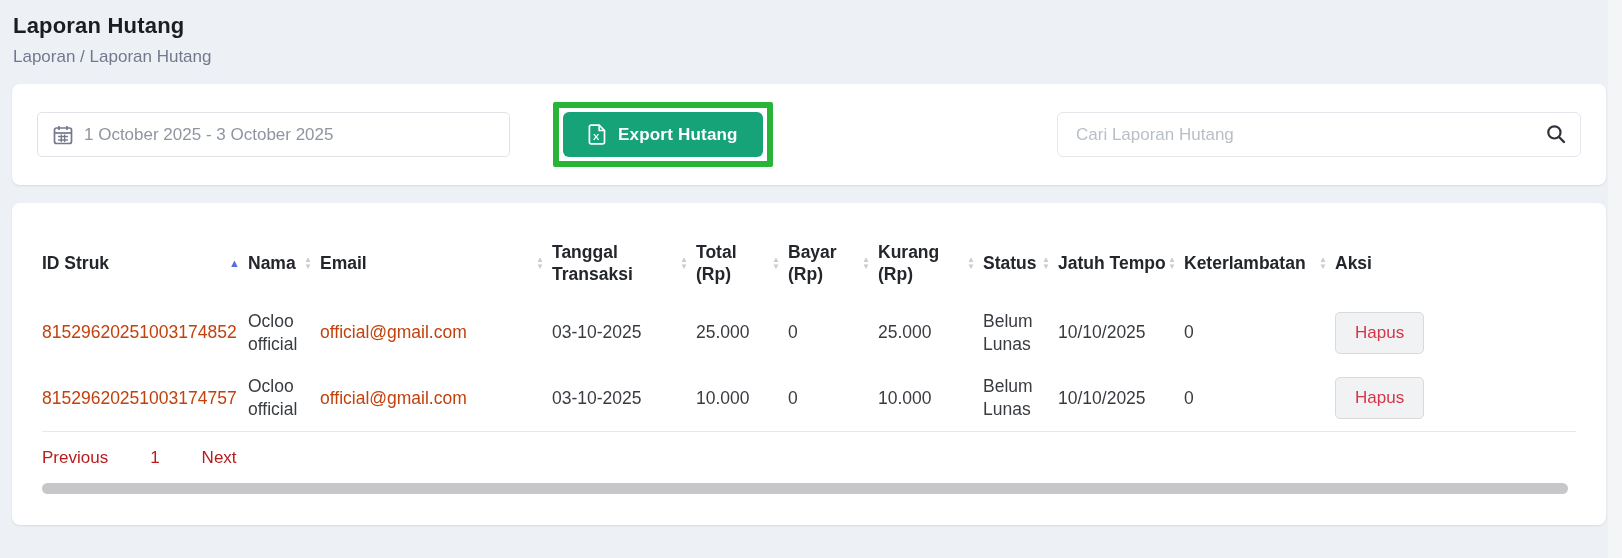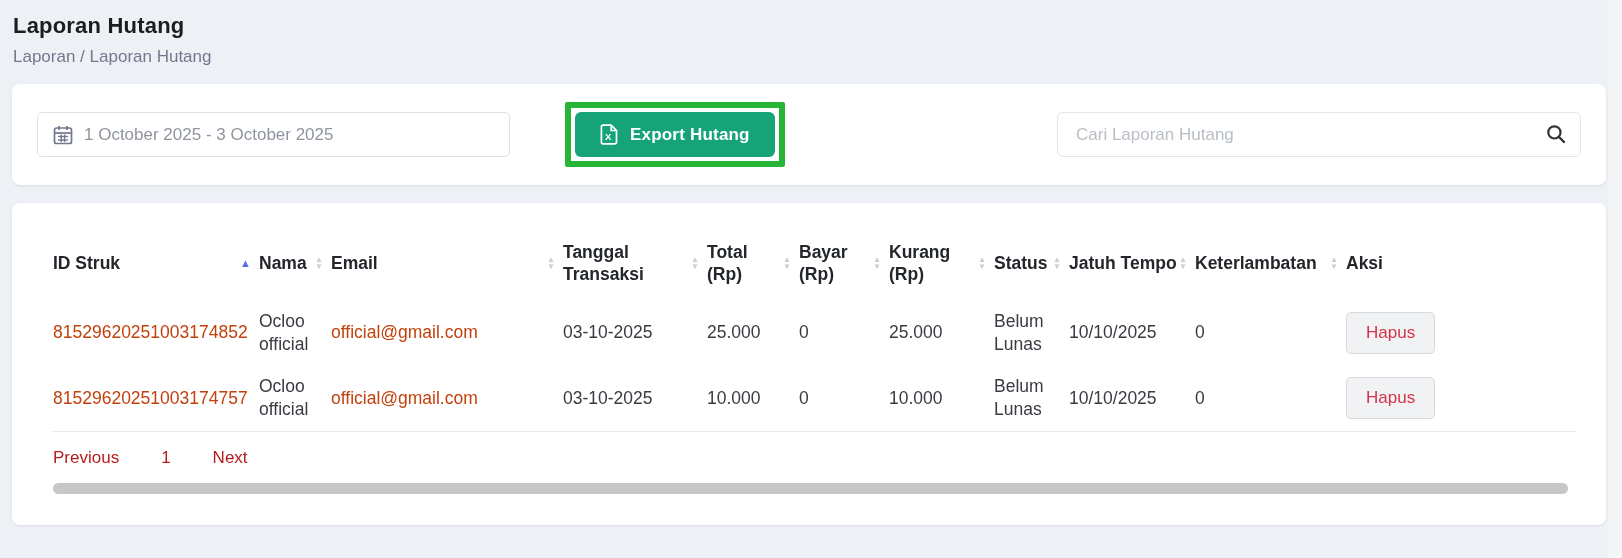--- a/index.html
+++ b/index.html
@@ -12,28 +12,27 @@
   }
   
   .page-head { padding: 13px 0 0 13px; }
   .page-title { font-size: 22px; font-weight: bold; color: #1b1e21; letter-spacing: .2px; }
   .breadcrumb { font-size: 17px; color: #74788d; margin-top: 8px; }
 
   
   .card {
     background: #fff; border-radius: 8px; margin: 0 16px 0 12px;
     box-shadow: 0 1px 2px rgba(56,65,74,.12);
-    gap: 12px;
   }
   .filter-card {
     margin-top: 17px; height: 101px;
     display: flex; align-items: center; padding: 0 25px;
   }
   .table-card {
-    margin-top: 18px; height: 322px; padding: 24px 30px 12px 41px;
+    margin-top: 18px; height: 322px; padding: 24px 30px 12px 30px;
   }
 
   
   .date-input {
     width: 473px; height: 45px; border: 1px solid #dfe3e8; border-radius: 5px;
     display: flex; align-items: center; gap: 11px; padding: 0 15px;
     color: #8f959e; font-size: 17px; background: #fff; cursor: pointer;
   }
   .export-highlight {
     margin-left: 43px; border: 6px solid #27b437; background: #fff;

